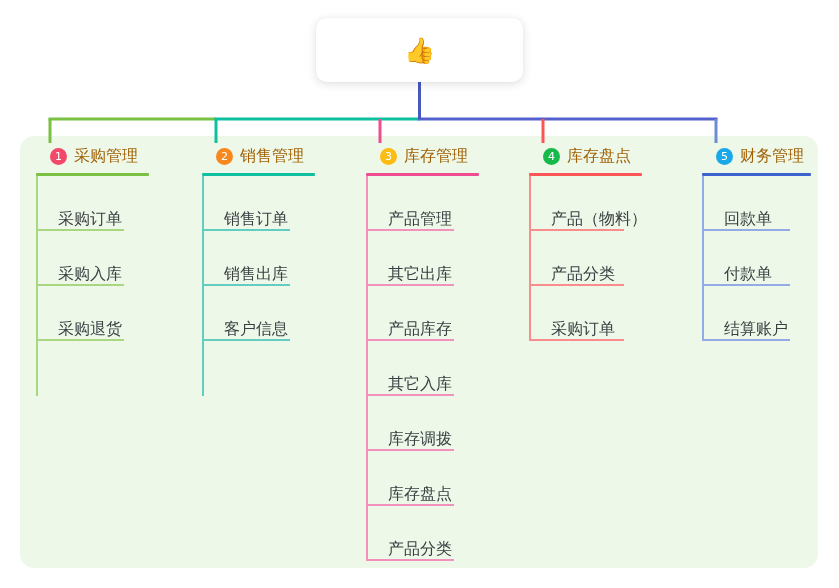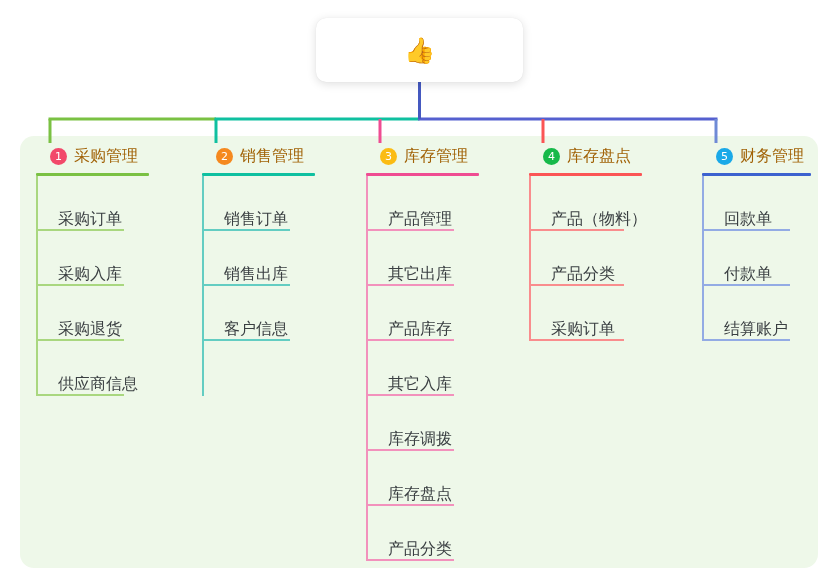--- a/index.html
+++ b/index.html
@@ -180,24 +180,20 @@
             <div class="item-rule" style="background: rgb(169, 215, 127); width: 88px;"></div>
           </div>
           <div class="item">
             <span class="item-label">采购入库</span>
             <div class="item-rule" style="background: rgb(169, 215, 127); width: 88px;"></div>
           </div>
           <div class="item">
             <span class="item-label">采购退货</span>
             <div class="item-rule" style="background: rgb(169, 215, 127); width: 88px;"></div>
           </div>
-          <div class="item">
-            <span class="item-label">供应商信息</span>
-            <div class="item-rule" style="background: rgb(169, 215, 127); width: 88px;"></div>
-          </div>
         </div>
       </div>
       <div class="column" style="left: 202px; width: 150px;">
         <div class="col-header">
           <span class="badge" style="background: rgb(245, 137, 31);">2</span>
           <span class="col-title">销售管理</span>
         </div>
         <div class="col-rule" style="background: rgb(15, 192, 160); width: 113px;"></div>
         <div class="items">
           <div class="spine" style="background: rgb(99, 205, 194); height: 220px;"></div>

